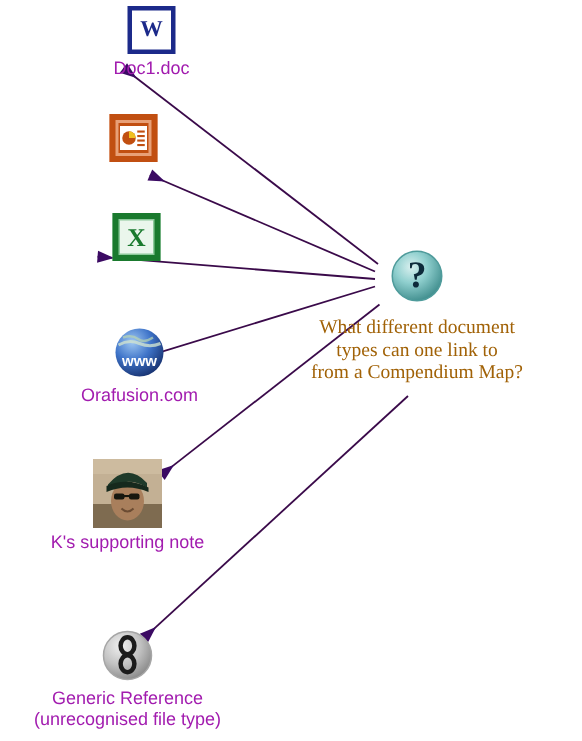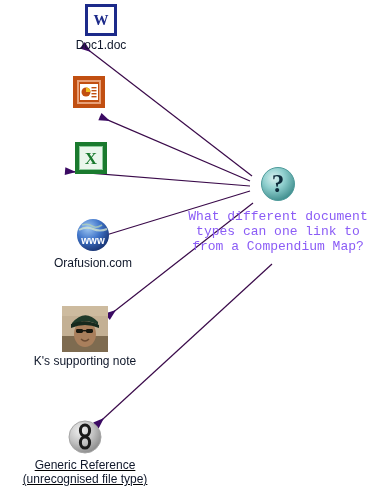--- a/index.html
+++ b/index.html
@@ -24,42 +24,42 @@
   }
   .node .icon-wrap {
     display: block;
     margin: 0 auto;
     line-height: 0;
   }
   .node .label {
     font-family: "Liberation Sans", sans-serif;
     font-size: 12px;
     line-height: 14px;
-    color: #0f172a;
+    color: #a21caf;
     white-space: pre-line;
     margin-top: 2px;
   }
   #links {
     position: absolute;
     left: 0;
     top: 0;
     width: 388px;
     height: 494px;
     pointer-events: none;
   }
   .q-node {
     position: absolute;
     width: 220px;
     text-align: center;
   }
   .q-label {
-    font-family: Liberation Mono, monospace;
+    font-family: Liberation Serif, serif;
     font-size: 13px;
     line-height: 15px;
-    color: #8b5cf6;
+    color: #a16207;
     white-space: pre-line;
     margin-top: 3px;
   }
   
   .off-icon {
     width: 32px;
     height: 32px;
     box-sizing: border-box;
     position: relative;
     display: inline-block;
@@ -211,21 +211,21 @@
         </defs>
         <circle cx="19" cy="19" r="16" fill="url(#globegrad)"></circle>
         <path d="M5 14 Q12 10 19 13 Q26 16 33 13" stroke="#cfe2cf" stroke-width="2" fill="none" opacity="0.8"></path>
         <path d="M8 9 Q14 7 18 10 Q22 13 28 9" stroke="#b9d6b2" stroke-width="1.6" fill="none" opacity="0.7"></path>
         <text x="19" y="28" text-anchor="middle" font-family="Liberation Sans, sans-serif" font-size="10" font-weight="bold" fill="#ffffff">www</text>
       </svg>
     </span>
     <div class="label">Orafusion.com</div>
   </div>
 
-  <div class="node" style="left:0px; top:418px;text-decoration:underline;">
+  <div class="node" style="left:0px; top:418px;">
     <span class="icon-wrap">
       <svg width="38" height="38" viewBox="0 0 38 38">
         <defs>
           <radialGradient id="greygrad" cx="36%" cy="30%" r="74%">
             <stop offset="0%" stop-color="#f0f0f0"></stop>
             <stop offset="55%" stop-color="#c2c2c2"></stop>
             <stop offset="100%" stop-color="#8a8a8a"></stop>
           </radialGradient>
         </defs>
         <circle cx="19" cy="19" r="16" fill="url(#greygrad)" stroke="#a6a6a6" stroke-width="1"></circle>

